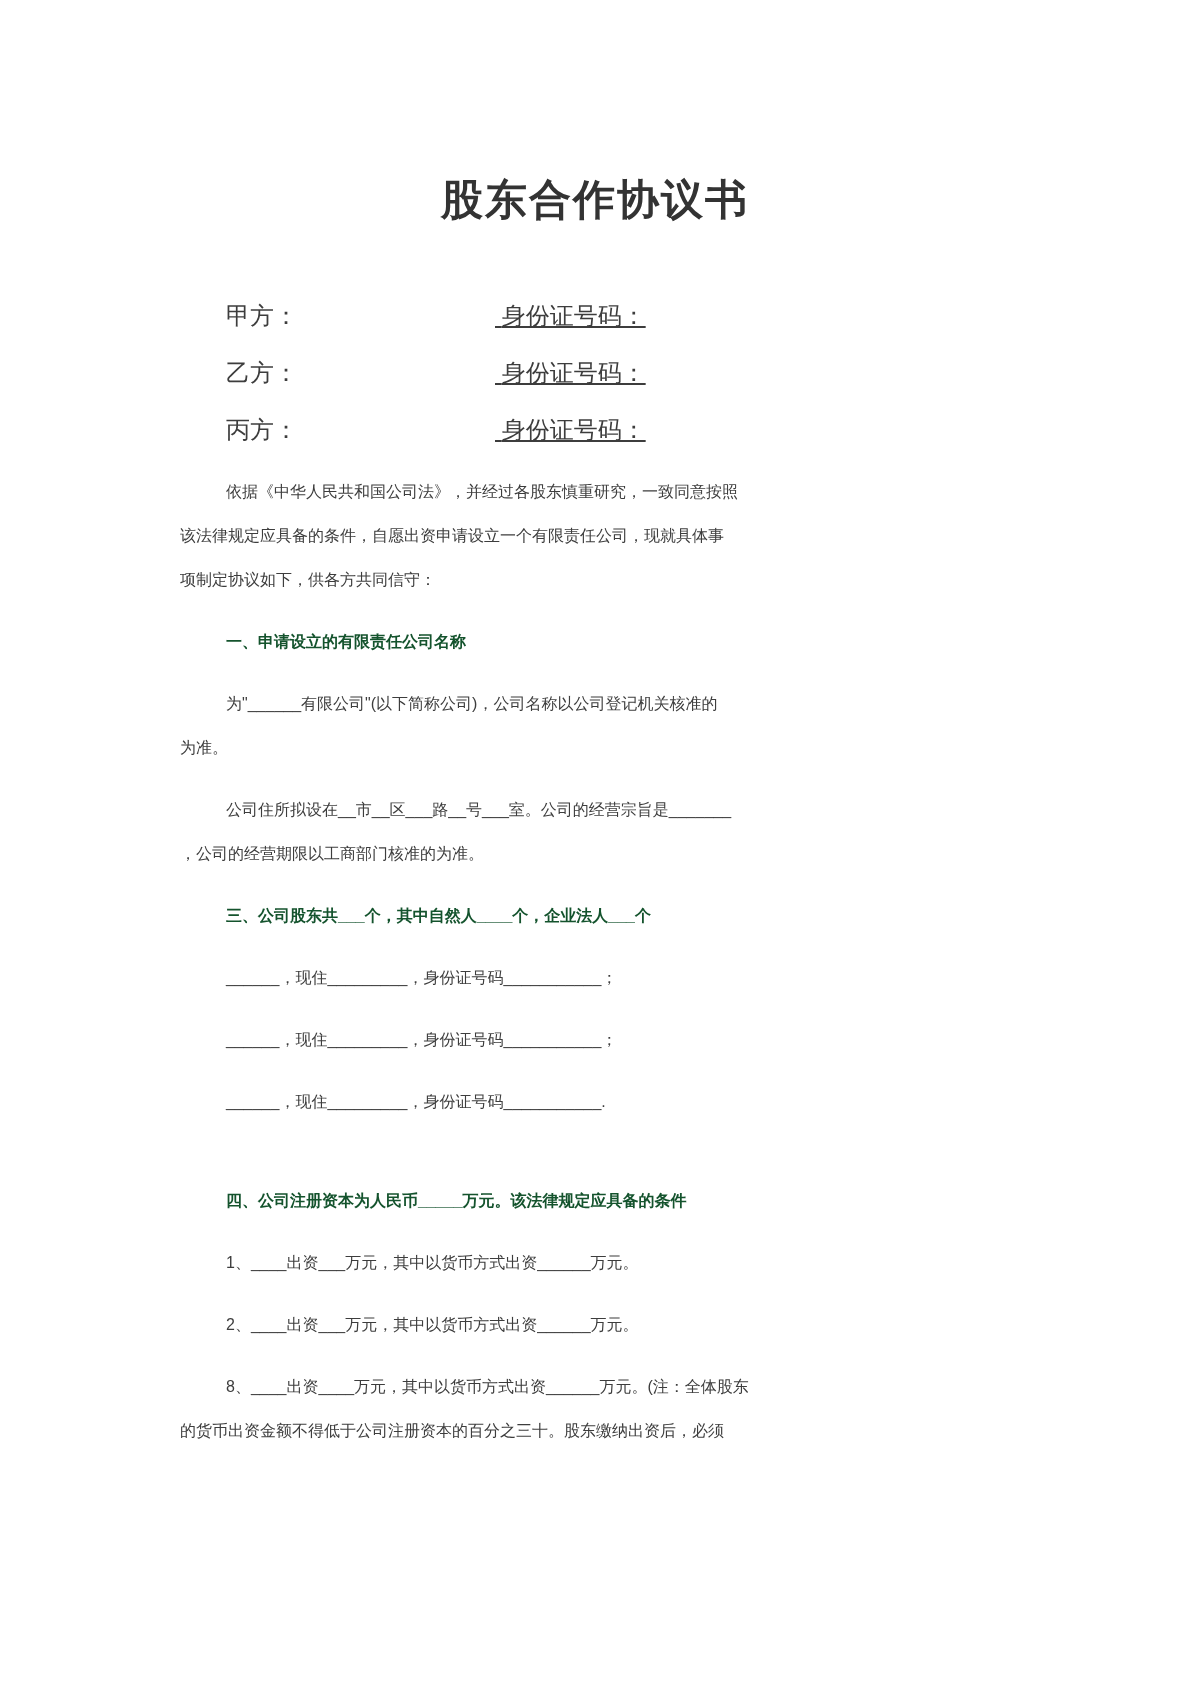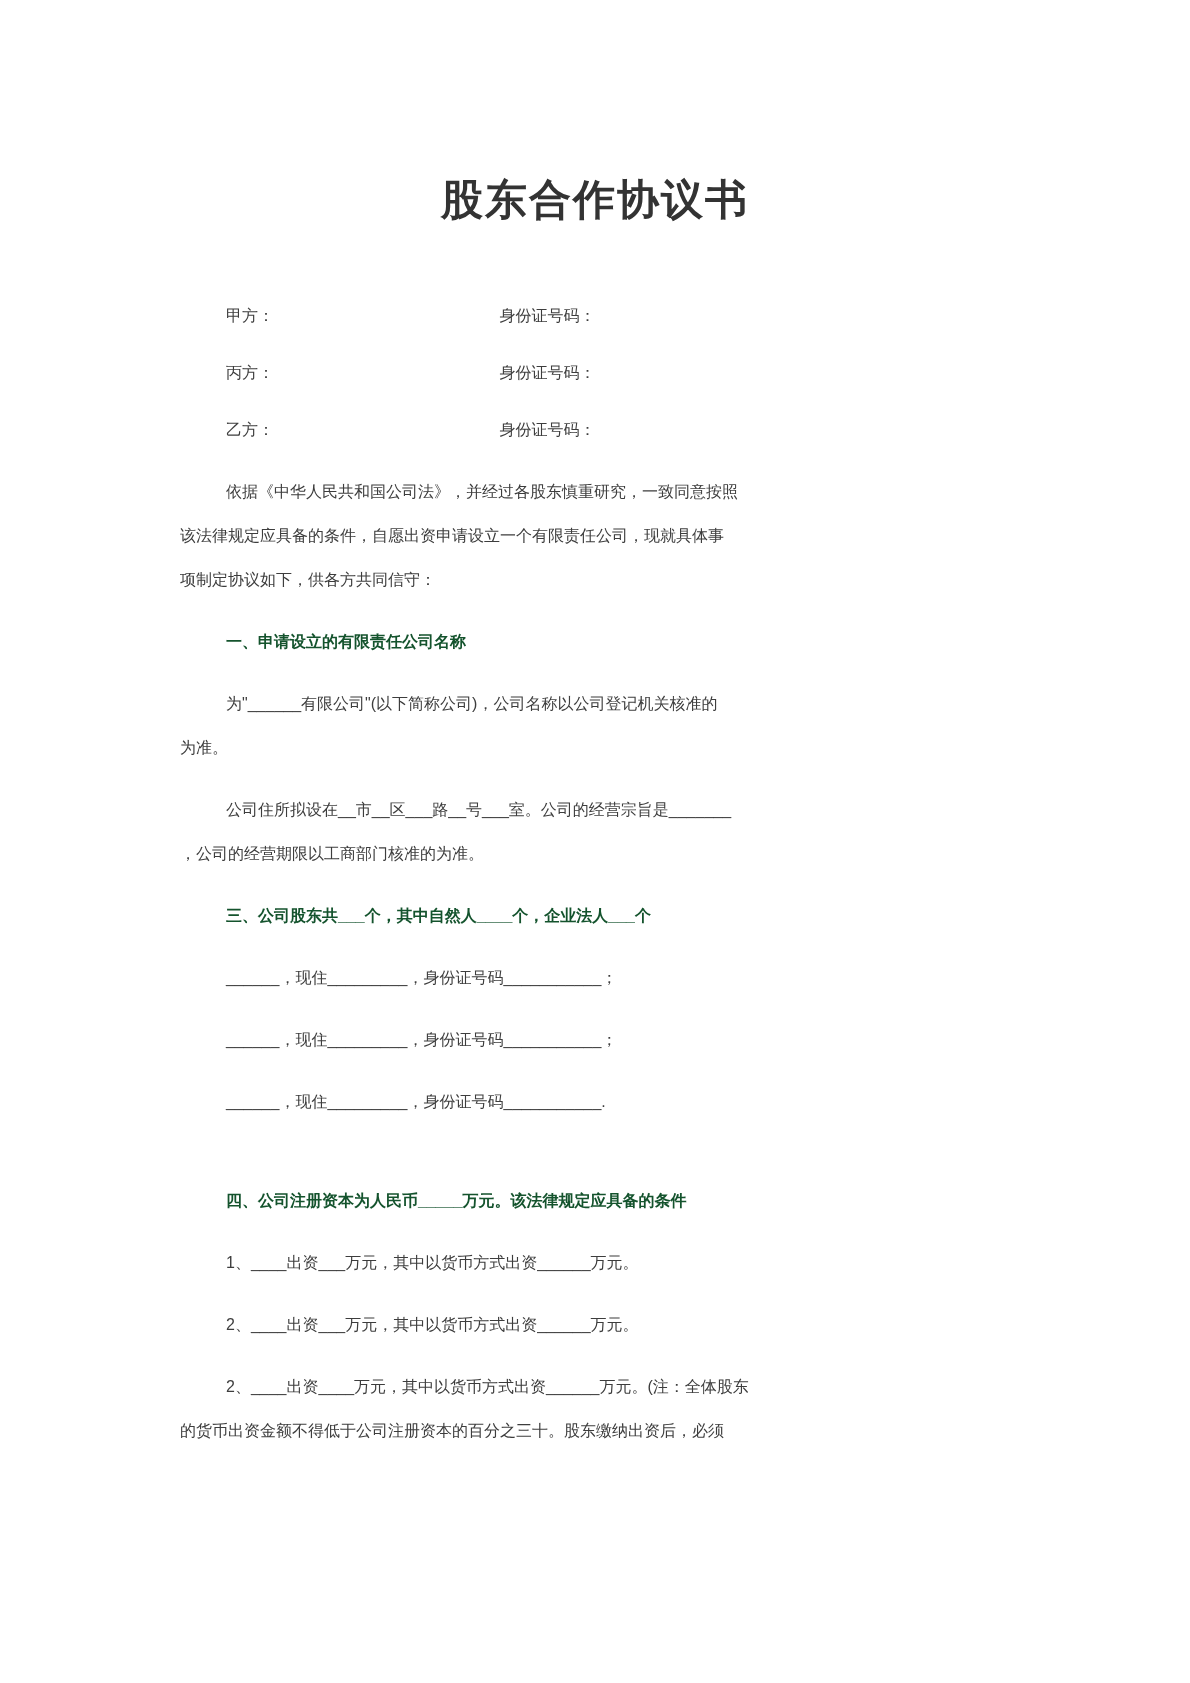--- a/index.html
+++ b/index.html
@@ -19,24 +19,25 @@
     margin: 0 0 64px 0;
     font-size: 42px;
     line-height: 60px;
     font-weight: bold;
     letter-spacing: 2px;
     text-align: center;
     color: #333333;
   }
   .party-block { margin: 0; }
   .party-row {
-    font-size: 16px;
+    font-size: 24px;
     line-height: 44px;
     margin: 0 0 13px 0;
     padding-left: 46px;
+    text-decoration: underline;
   }
   .party-name {
     display: inline-block;
     width: 269px;
   }
   .para, .sec-heading {
     font-size: 16px;
     line-height: 44px;
     margin: 18px 0;
     text-indent: 46px;
@@ -54,25 +55,25 @@
 <div class="page">
 
   <h1 class="doc-title">股东合作协议书</h1>
 
   <div class="party-block">
     <p class="party-row">
       <span class="party-name">甲方：</span>
       <span>身份证号码：</span>
     </p>
     <p class="party-row">
-      <span class="party-name">丙方：</span>
+      <span class="party-name">乙方：</span>
       <span>身份证号码：</span>
     </p>
     <p class="party-row">
-      <span class="party-name">乙方：</span>
+      <span class="party-name">丙方：</span>
       <span>身份证号码：</span>
     </p>
   </div>
 
   <p class="para">依据《中华人民共和国公司法》，并经过各股东慎重研究，一致同意按照
 该法律规定应具备的条件，自愿出资申请设立一个有限责任公司，现就具体事
 项制定协议如下，供各方共同信守：</p>
 
   <p class="sec-heading">一、申请设立的有限责任公司名称</p>
   <p class="para">为"______有限公司"(以下简称公司)，公司名称以公司登记机关核准的
@@ -82,16 +83,16 @@
 ，公司的经营期限以工商部门核准的为准。</p>
 
   <p class="sec-heading">三、公司股东共___个，其中自然人____个，企业法人___个</p>
   <p class="para">______，现住_________，身份证号码___________；</p>
   <p class="para">______，现住_________，身份证号码___________；</p>
   <p class="para">______，现住_________，身份证号码___________.</p>
 
   <p class="sec-heading mt-lg">四、公司注册资本为人民币_____万元。该法律规定应具备的条件</p>
   <p class="para">1、____出资___万元，其中以货币方式出资______万元。</p>
   <p class="para">2、____出资___万元，其中以货币方式出资______万元。</p>
-  <p class="para">2、____出资____万元，其中以货币方式出资______万元。(注：全体股东
+  <p class="para">8、____出资____万元，其中以货币方式出资______万元。(注：全体股东
 的货币出资金额不得低于公司注册资本的百分之三十。股东缴纳出资后，必须</p>
 
 </div>
 
 </body></html>

